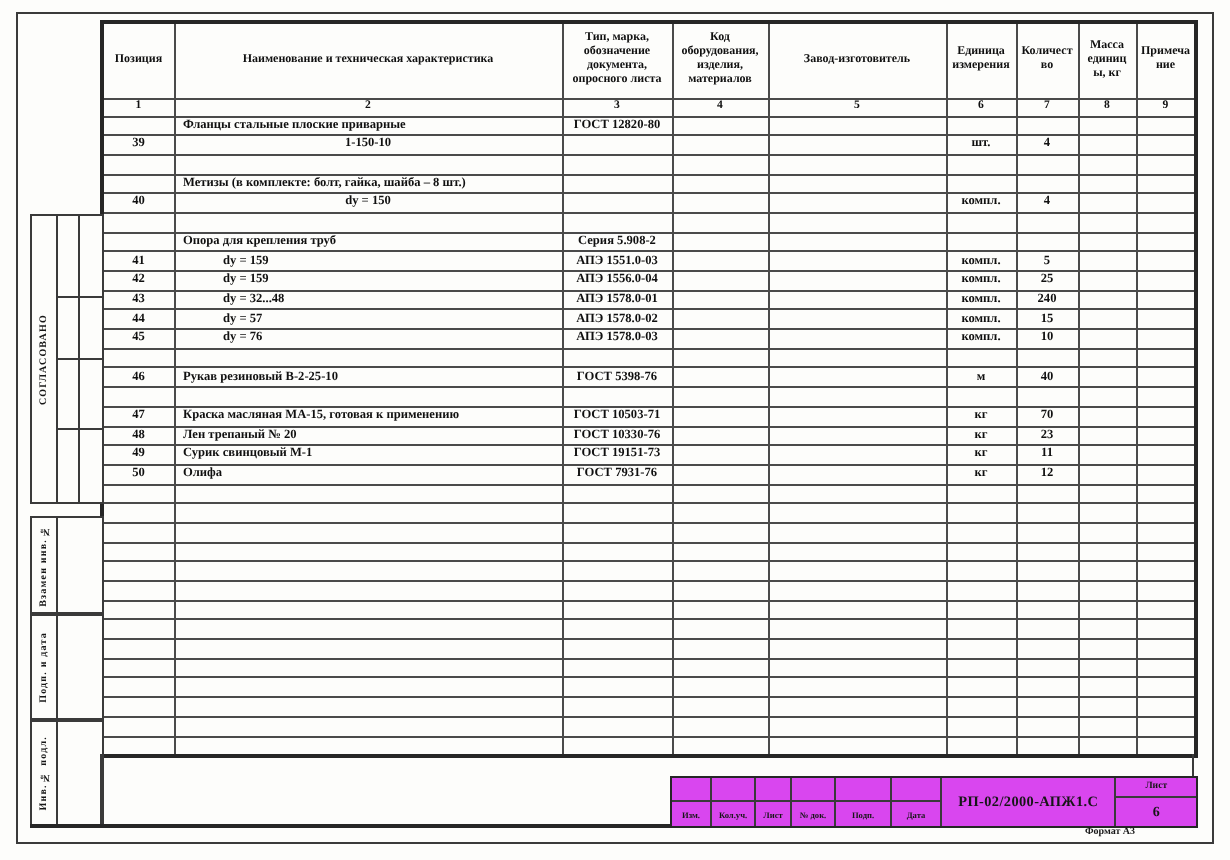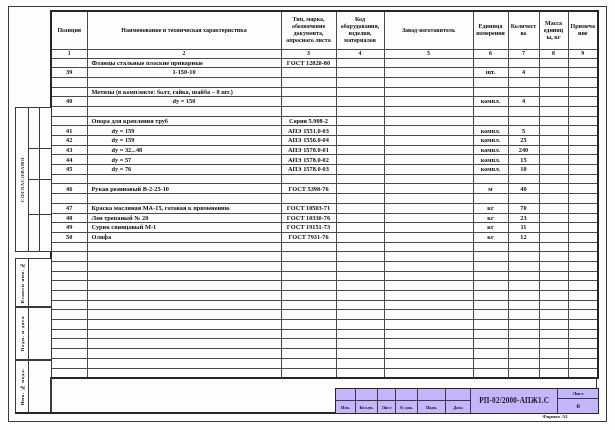--- a/index.html
+++ b/index.html
@@ -49,21 +49,21 @@
     font-size:5px;font-weight:bold;letter-spacing:0.6px;white-space:nowrap;
   }
   .sb .subcol{position:absolute;top:0;bottom:0;border-right:1px solid #3a3a3a;}
   .hdiv{position:absolute;left:12px;right:0;border-top:1px solid #3a3a3a;}
 
   
   .vext{position:absolute;top:377px;height:35px;border-left:1px solid #3a3a3a;}
   .bottomline{position:absolute;left:15px;top:412px;width:582px;border-top:2px solid #262626;}
 
   
-  .tblock{position:absolute;left:335px;top:388px;width:262px;height:24px;border:1px solid #262626;display:flex;background:#c4b5fd;}
+  .tblock{position:absolute;left:335px;top:388px;width:262px;height:24px;border:1px solid #262626;display:flex;background:#d946ef;}
   .tb-rev{display:grid;grid-template-columns:20px 22px 18px 22px 28px 25px;grid-template-rows:12px 12px;}
   .tb-rev .cell{border-right:1px solid #3a3a3a;border-bottom:1px solid #3a3a3a;}
   .tb-rev .lab{
     border-right:1px solid #3a3a3a;font-size:4.3px;font-weight:bold;
     display:flex;align-items:center;justify-content:center;white-space:nowrap;overflow:hidden;
   }
   .tb-doc{
     width:87px;border-right:1px solid #3a3a3a;display:flex;align-items:center;justify-content:center;
     font-size:7.2px;font-weight:bold;letter-spacing:0.2px;white-space:nowrap;
   }

